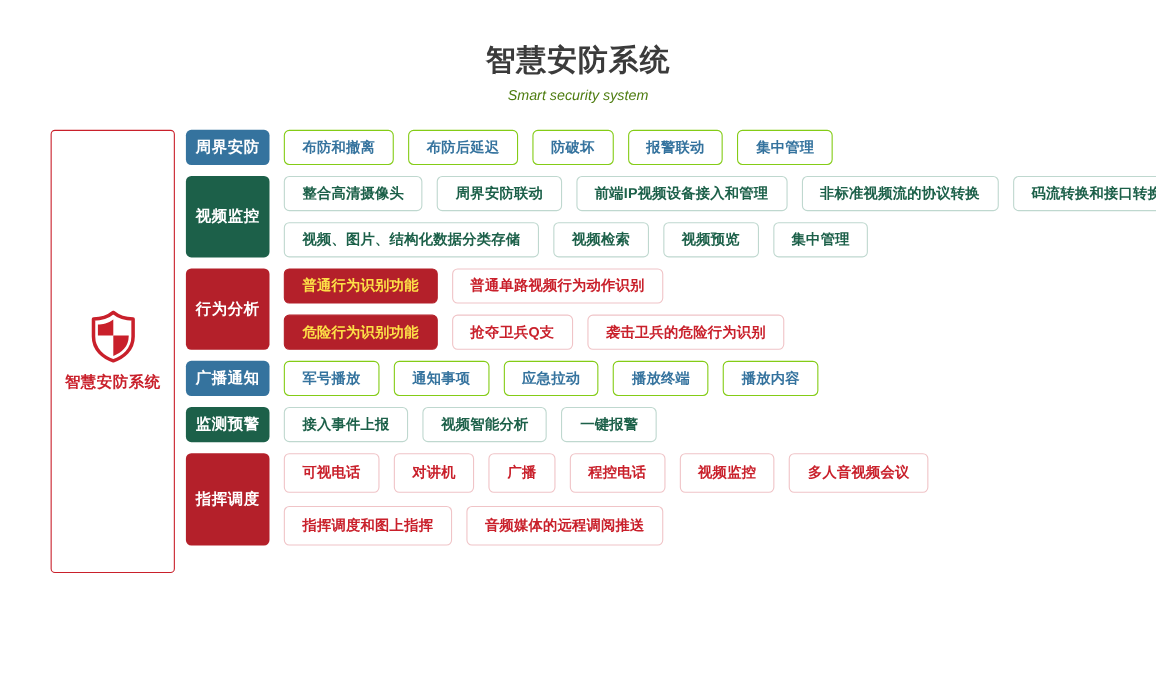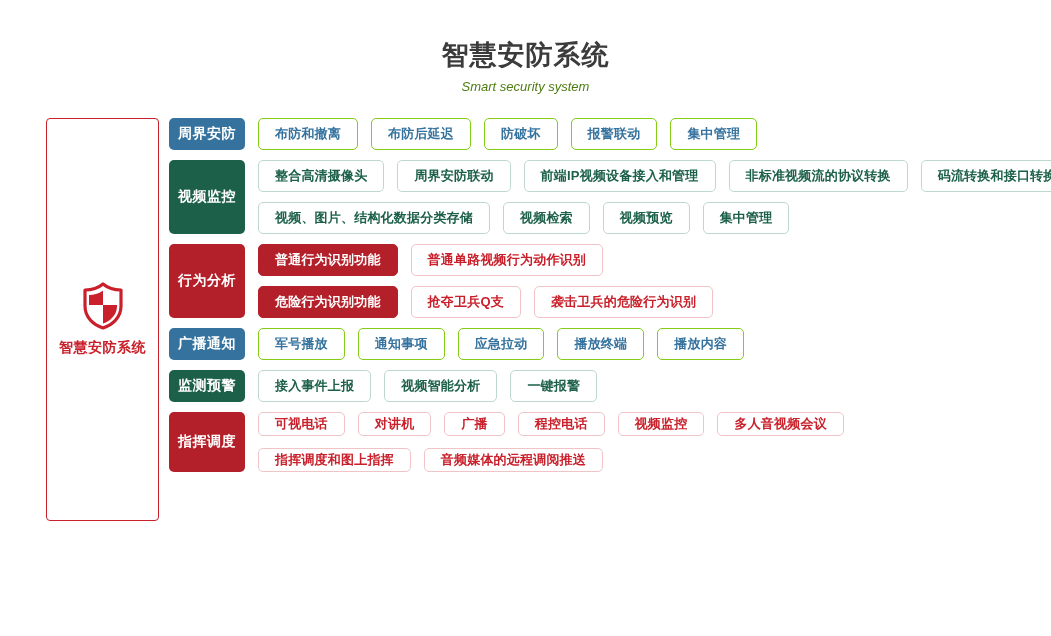--- a/index.html
+++ b/index.html
@@ -142,25 +142,25 @@
     border: 1px solid #bfd8cf;
     color: #1c6049;
   }
   .chip.red {
     border: 1px solid #f0c4c7;
     color: #c9202b;
   }
   .chip.red.filled {
     background: #b4202a;
     border-color: #b4202a;
-    color: #ffffff;
-  }
-
-  
-  .group.tall .chip { height: 24px; }
+    color: #fde047;
+  }
+
+  
+  .group.tall .chip { height: 36px; }
   .group.tall .chip-row + .chip-row { margin-top: 12px; }
 </style>
 </head>
 <body>
 
 <div class="header">
   <div class="header-title">智慧安防系统</div>
   <div class="header-subtitle">Smart security system</div>
 </div>
 

